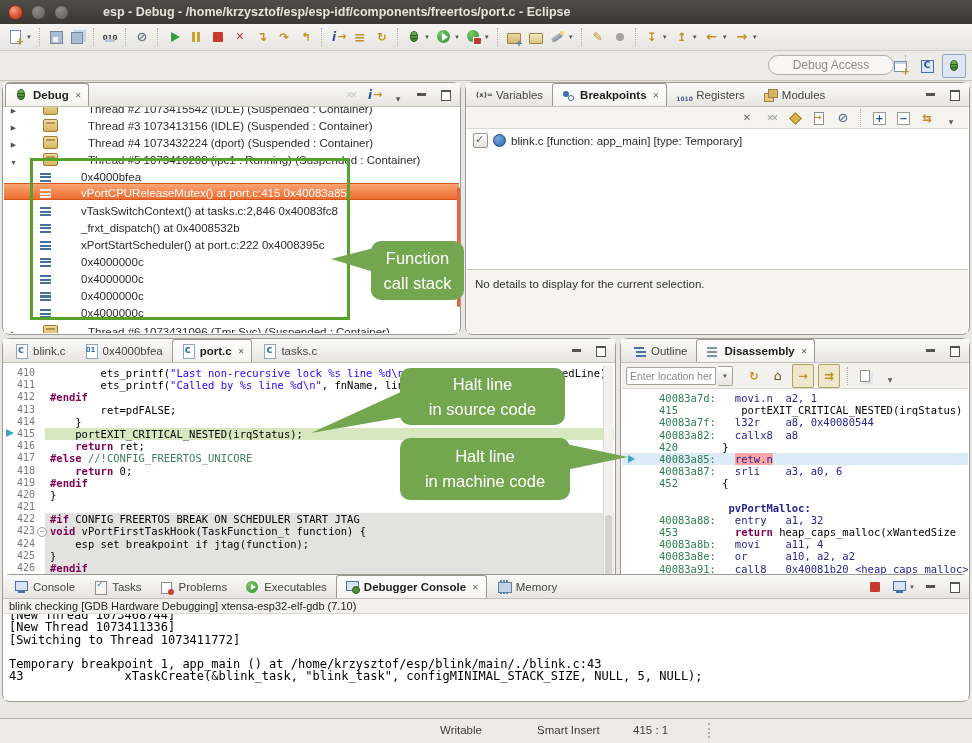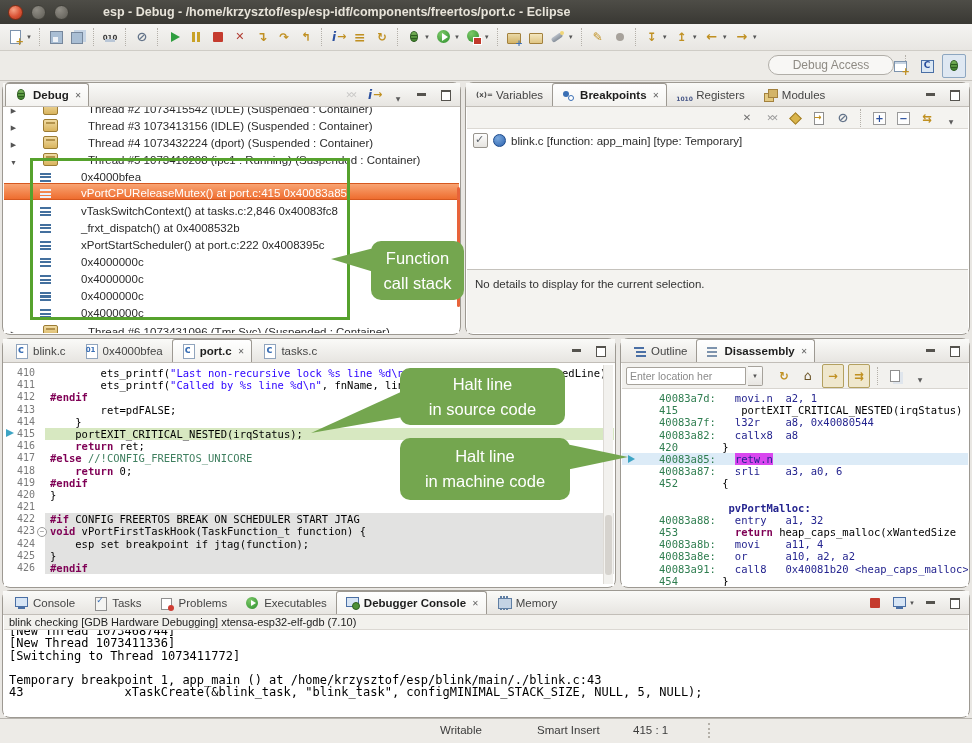--- a/index.html
+++ b/index.html
@@ -79,31 +79,31 @@
   #range-bar{position:absolute;left:3px;top:4px;width:7px;height:139px;background:#f2ab90;border-radius:2px;}
   #ip-arrow{position:absolute;left:2px;top:66px;width:0;height:0;
     border-left:8px solid #3da4c4;border-top:4px solid transparent;border-bottom:4px solid transparent;}
   #fold-423{position:absolute;left:33px;top:164px;width:8px;height:8px;border:1px solid #9a9a9a;border-radius:50%;
     background:#fff;color:#777;font-size:8px;line-height:7px;text-align:center;}
   #ed-scroll{position:absolute;right:1px;top:2px;bottom:2px;width:9px;background:#f2f1ee;border-left:1px solid #dddad5;}
   #ed-thumb{position:absolute;right:1px;width:7px;top:150px;height:60px;background:#d6d3ce;border-radius:3px;}
   
   #dis-toolbar{position:absolute;left:1px;right:1px;top:24px;height:26px;background:#f2f1ee;
     border-bottom:1px solid #d8d5d0;display:flex;align-items:center;padding:0 4px;box-sizing:border-box;gap:2px;}
-  #dis-loc{width:120px;height:18px;border:1px solid #a6a29b;border-radius:2px 0 0 2px;background:#fff;
+  #dis-loc{width:90px;height:18px;border:1px solid #a6a29b;border-radius:2px 0 0 2px;background:#fff;
     color:#8a8a8a;font-size:10.5px;padding:0 3px;box-sizing:border-box;font-family:"Liberation Sans",sans-serif;}
   .loc-caret{width:14px;height:18px;border:1px solid #a6a29b;border-left:none;border-radius:0 2px 2px 0;
     background:linear-gradient(#fbfbfa,#e8e6e2);font-size:6px;color:#555;display:flex;align-items:center;justify-content:center;}
   #dis-body{position:absolute;left:1px;right:1px;top:50px;bottom:1px;background:#fff;overflow:hidden;}
   #dlines{position:absolute;left:0;right:0;top:3px;}
   .dline{height:12.2px;line-height:12.2px;white-space:pre;padding-left:37px;
     font-family:"DejaVu Sans Mono","Liberation Mono",monospace;font-size:10.5px;}
   .dline.hl{background:#dcebf7;}
   .sg-a{color:#2e7d4f;} .sg-n{color:#2e7d4f;} .sg-i{color:#24248f;}
-  .sg-l{color:#24248f;font-weight:bold;} .sg-ih{background:#d946ef;color:#24248f;}
+  .sg-l{color:#24248f;font-weight:bold;} .sg-ih{background:#fca5a5;color:#24248f;}
   #dis-ip{position:absolute;left:6px;top:66px;width:0;height:0;
     border-left:7px solid #3da4c4;border-top:4px solid transparent;border-bottom:4px solid transparent;}
   
   #con-header{position:absolute;left:1px;right:1px;top:24px;height:15px;background:#f2f1ed;
     border-bottom:1px solid #dbd8d3;font-size:11px;color:#222;padding-left:5px;box-sizing:border-box;line-height:14px;}
   #con-body{position:absolute;left:1px;right:1px;top:39px;bottom:1px;background:#fff;overflow:hidden;}
   #clines{position:absolute;left:5px;right:0;top:-5px;}
   .cline{height:12.3px;line-height:12.3px;white-space:pre;
     font-family:"DejaVu Sans Mono","Liberation Mono",monospace;font-size:12px;color:#000;}
   
@@ -622,21 +622,21 @@
           <div class="dline"><span class="sg-n">453</span><span class="sg-p">         </span><span class="sg-k">return</span><span class="sg-p"> heap_caps_malloc(xWantedSize</span></div>
           <div class="dline"><span class="sg-a">40083a8b:</span><span class="sg-i">   movi    a11, 4</span></div>
           <div class="dline"><span class="sg-a">40083a8e:</span><span class="sg-i">   or      a10, a2, a2</span></div>
           <div class="dline"><span class="sg-a">40083a91:</span><span class="sg-i">   call8   0x40081b20 &lt;heap_caps_malloc&gt;</span></div>
           <div class="dline"><span class="sg-n">454</span><span class="sg-p">       }</span></div>
         </div>
       <div id="dis-ip"></div>
     </div>
   </div>
 
-  <div class="panel" style="left:2px;top:590px;width:968px;height:128px;">
+  <div class="panel" style="left:2px;top:574px;width:968px;height:128px;">
     <div class="tabbar">
       <div class="tabs" id="con-tabs">
           <div class="tab">
             <span class="ic ic-console"></span>
             <span class="tlabel">Console</span>
           </div>
           <div class="tab">
             <span class="ic ic-tasks"></span>
             <span class="tlabel">Tasks</span>
           </div>

